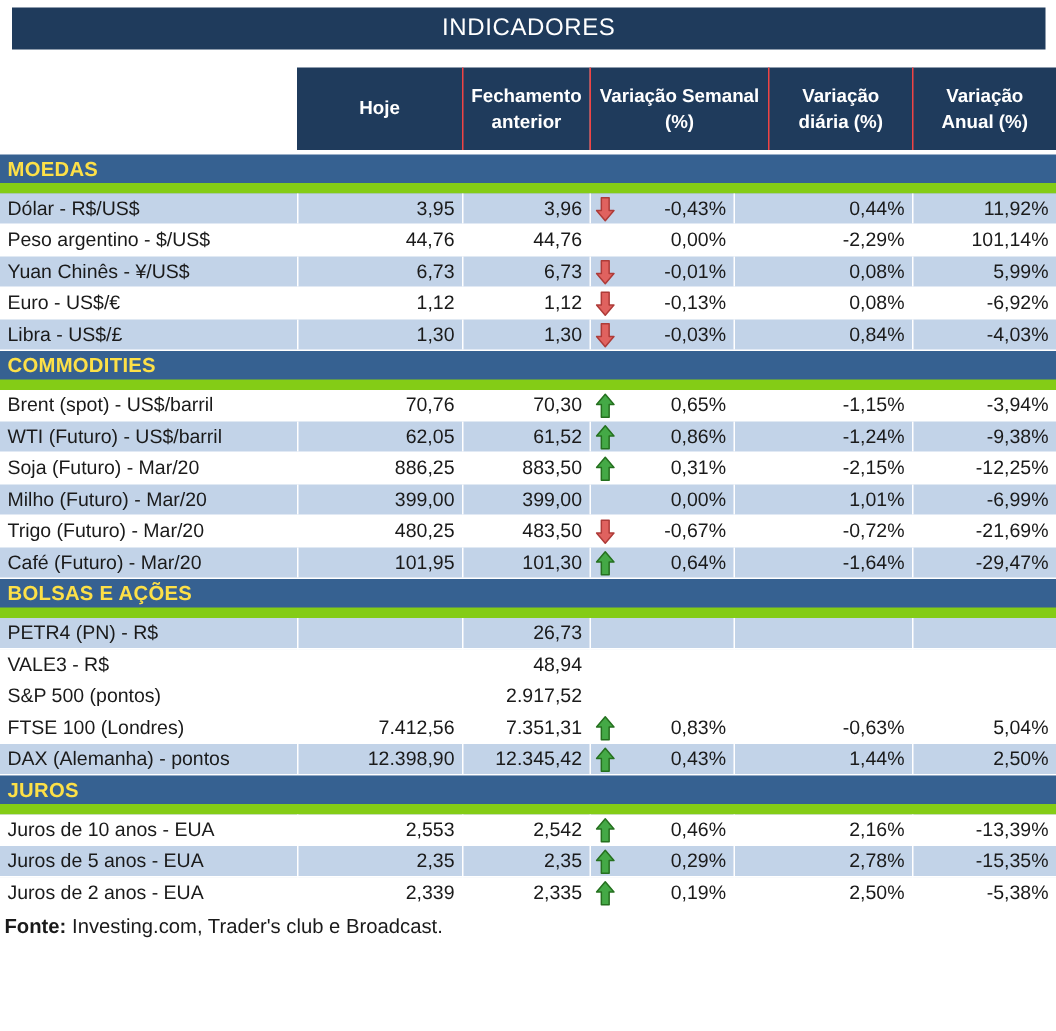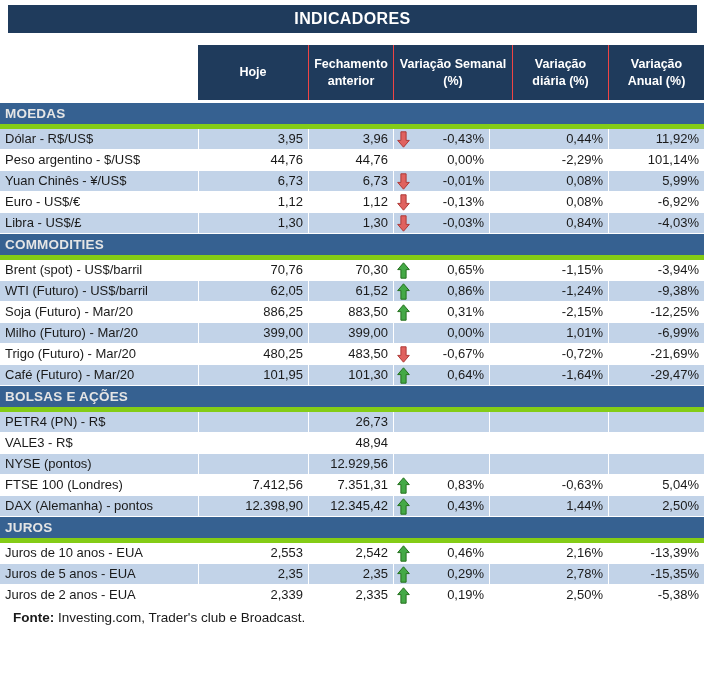--- a/index.html
+++ b/index.html
@@ -11,21 +11,21 @@
     color: var(--text, #1a1a1a);
     overflow: hidden;
   }
   .page { position: relative; width: 704px; height: 687px; }
 
   .title-bar {
     margin: 5px 7px 0 8px;
     height: 28px;
     background: var(--navy, #1F3B5C);
     color: #fff;
-    font-weight: bold;
+    font-weight: normal;
     font-size: 16px;
     letter-spacing: 0.4px;
     display: flex; align-items: center; justify-content: center;
   }
 
   .header-row {
     margin-top: 12px;
     margin-bottom: 3px;
     display: flex;
     height: 55px;
@@ -45,22 +45,22 @@
   .hcell + .hcell { border-left: 1px solid #ef4444; }
   .w-hoje  { flex: 0 0 110px; }
   .w-fech  { flex: 0 0 85px; }
   .w-dia   { flex: 0 0 96px; }
   .w-sem   { flex: 0 0 119px; }
   .w-anual { flex: 0 0 96px; }
 
   .section-bar {
     height: 26px;
     background: var(--section, #366191);
-    border-bottom: 5px solid #84cc16;
-    color: #e5e5e5;
+    border-bottom: 7px solid #84cc16;
+    color: #fde047;
     font-weight: bold;
     font-size: 13.5px;
     display: flex; align-items: center;
     padding-left: 5px;
     letter-spacing: 0.2px;
   }
 
   .row {
     display: flex;
     height: 21px;
@@ -84,21 +84,21 @@
   .c-anual { flex: 0 0 96px; }
   .arrow {
     position: absolute;
     left: 3px; top: 2px;
     width: 13px; height: 17px;
     display: block;
   }
   .arrow svg { display: block; }
 
   .footer { margin-top: 3px; font-size: 13.5px; }
-  .footer .line1 { padding-left: 13px; height: 17px; line-height: 17px; }
+  .footer .line1 { padding-left: 3px; height: 17px; line-height: 17px; }
   .footer .line2 { padding-left: 108px; height: 17px; line-height: 17px; }
   .bold { font-weight: bold; }
   .sp { display: inline-block; width: 9px; }
 </style>
 </head>
 <body>
 
 <div class="page">
 
   <div class="title-bar">INDICADORES</div>
@@ -249,24 +249,24 @@
         <div class="cell c-num c-anual"></div>
       </div>
       <div class="row">
         <div class="cell c-label">VALE3 - R$</div>
         <div class="cell c-num c-hoje"></div>
         <div class="cell c-num c-fech">48,94</div>
         <div class="cell c-num c-dia"><span></span></div>
         <div class="cell c-num c-sem"></div>
         <div class="cell c-num c-anual"></div>
       </div>
-      <div class="row shaded">
-        <div class="cell c-label">NYSE (pontos)</div>
+      <div class="row">
+        <div class="cell c-label">S&amp;P 500 (pontos)</div>
         <div class="cell c-num c-hoje"></div>
-        <div class="cell c-num c-fech">12.929,56</div>
+        <div class="cell c-num c-fech">2.917,52</div>
         <div class="cell c-num c-dia"><span></span></div>
         <div class="cell c-num c-sem"></div>
         <div class="cell c-num c-anual"></div>
       </div>
       <div class="row">
         <div class="cell c-label">FTSE 100 (Londres)</div>
         <div class="cell c-num c-hoje">7.412,56</div>
         <div class="cell c-num c-fech">7.351,31</div>
         <div class="cell c-num c-dia"><div class="arrow">
             <svg width="13" height="17" viewBox="0 0 13 17">

